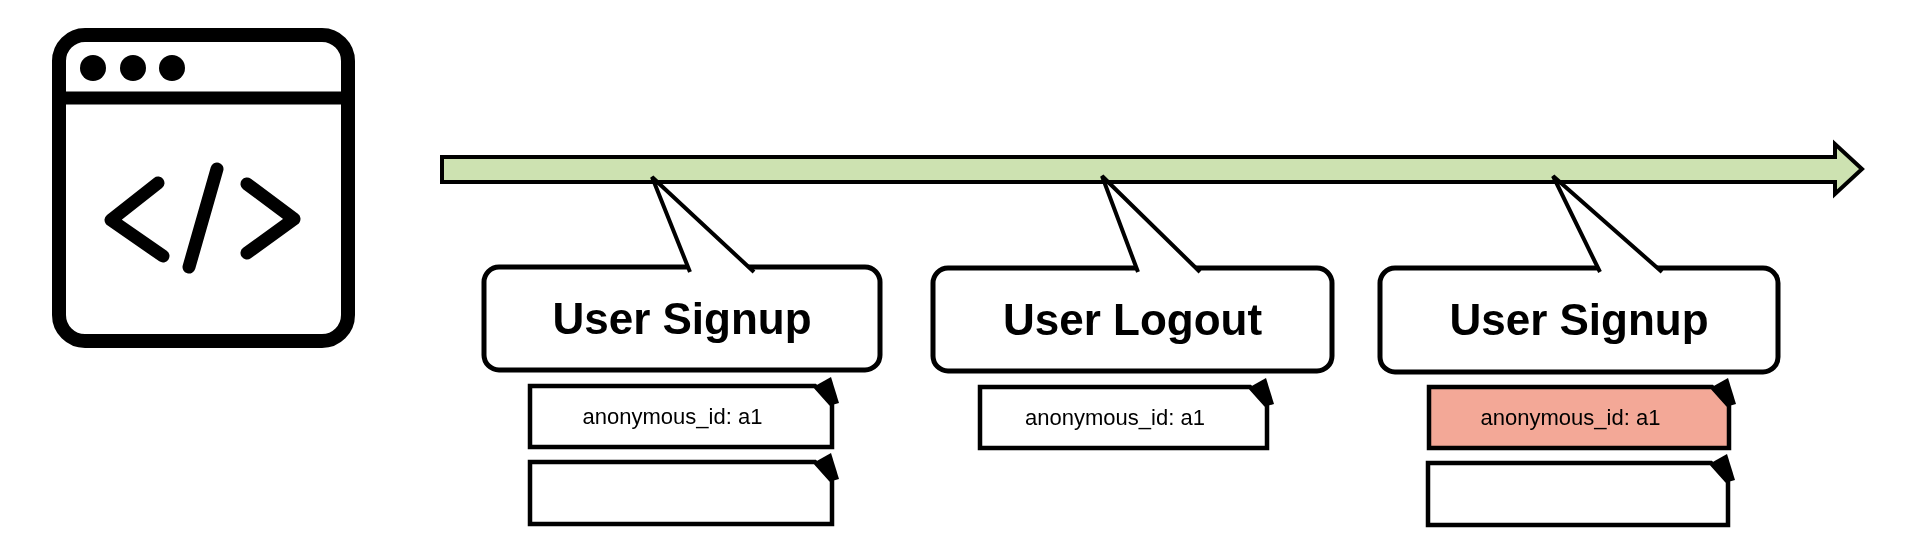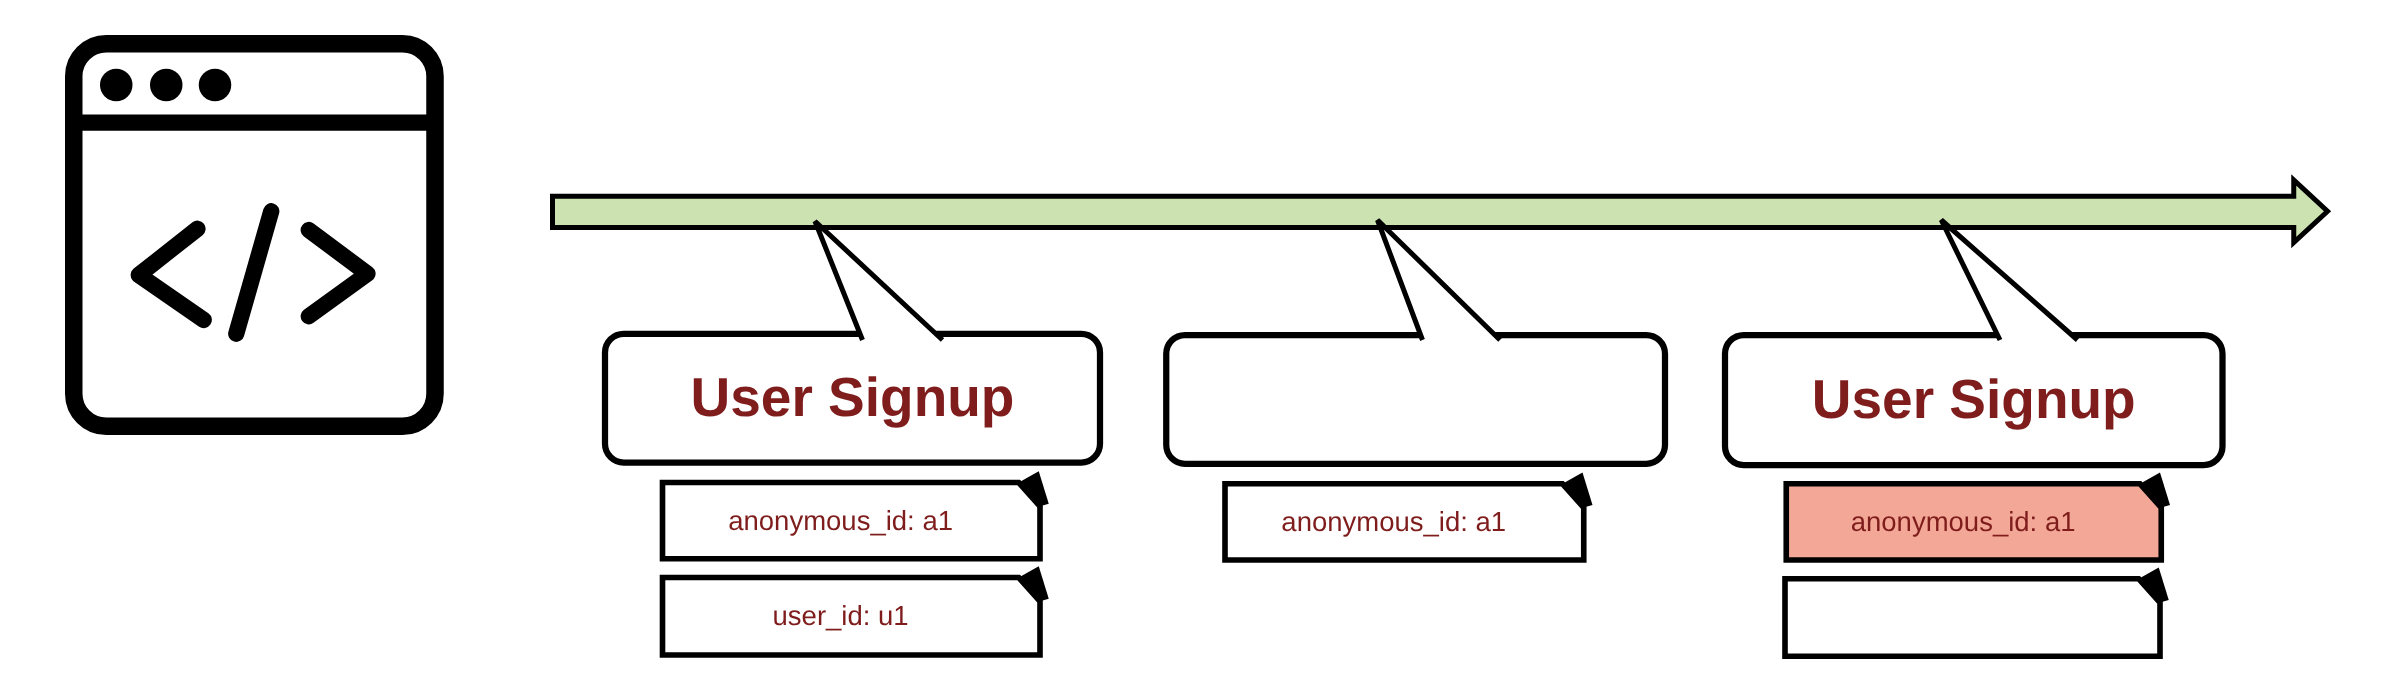--- a/index.html
+++ b/index.html
@@ -10,21 +10,21 @@
     background: #ffffff;
     font-family: "Liberation Sans", sans-serif;
     overflow: hidden;
   }
   #shapes { position: absolute; left: 0; top: 0; width: 1925px; height: 553px; }
   .overlay {
     position: absolute;
     display: flex;
     align-items: center;
     justify-content: center;
-    color: #7f1d1d;
+    color: #000000;
     pointer-events: none;
     white-space: nowrap;
   }
   .event-title { font-size: 44px; font-weight: 700; }
   .note-text  { font-size: 22px; font-weight: 400; }
 </style>
 </head>
 <body>
 
 <div id="canvas">
@@ -85,20 +85,20 @@
       <polygon points="1712,387 1728,378 1736,404 1729,406" fill="#000000"></polygon>
     </g>
 
     <g>
       <path d="M1428,463 H1711 L1728,482 V525 H1428 Z" fill="#ffffff" stroke="#000000" stroke-width="4.5"></path>
       <polygon points="1711,463 1727,454 1735,480 1728,482" fill="#000000"></polygon>
     </g>
   </svg>
 
   <div class="overlay event-title" style="left:484px; top:267px; width:396px; height:103px;">User Signup</div>
+  <div class="overlay event-title" style="left:933px; top:268px; width:399px; height:103px;">User Logout</div>
   <div class="overlay event-title" style="left:1380px; top:268px; width:398px; height:104px;">User Signup</div>
 
   <div class="overlay note-text" style="left:530px; top:386px; width:285px; height:61px;">anonymous_id: a1</div>
-  <div class="overlay note-text" style="left:530px; top:462px; width:285px; height:62px;">user_id: u1</div>
   <div class="overlay note-text" style="left:980px; top:387px; width:270px; height:61px;">anonymous_id: a1</div>
   <div class="overlay note-text" style="left:1429px; top:387px; width:283px; height:61px;">anonymous_id: a1</div>
 
 </div>
 
 </body></html>

